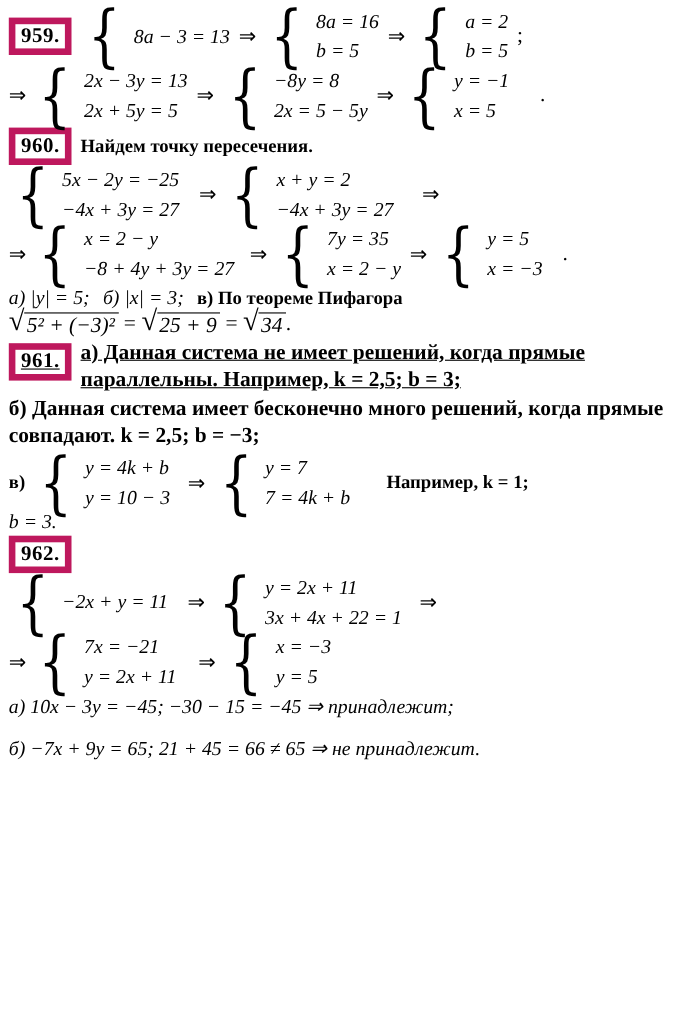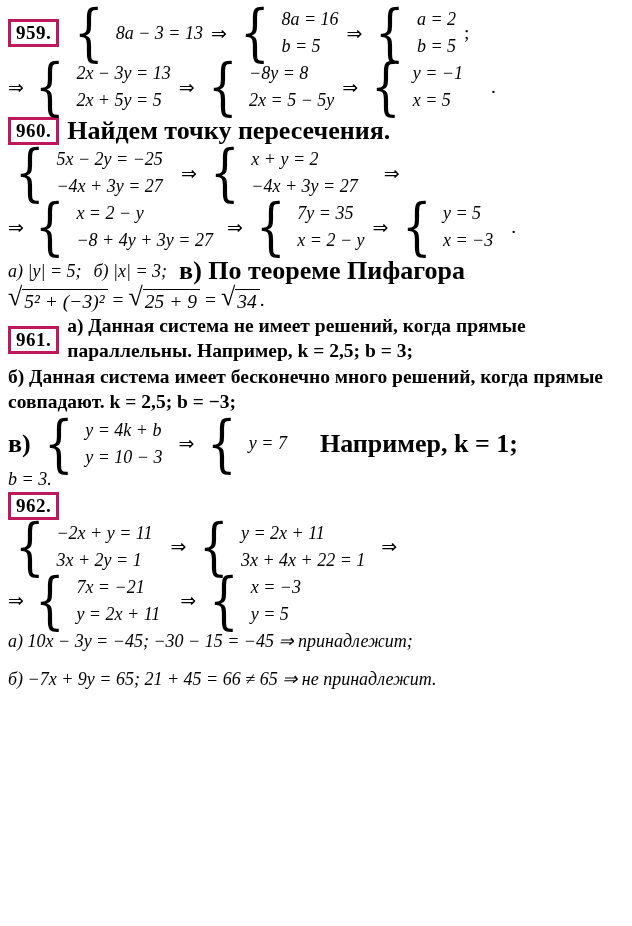--- a/index.html
+++ b/index.html
@@ -11,30 +11,30 @@
   }
   .page{
     position:relative;
     width:632px;height:926px;
     padding:6px 8px 0 8px;
     box-sizing:border-box;
   }
   .num-box{
     display:inline-flex;
     align-items:center;justify-content:center;
-    border:3px solid #be185d;
+    border:6px solid #be185d;
     font-weight:bold;
     font-size:19px;
     padding:1px 5px 2px 5px;
     margin-right:8px;
     line-height:1;
     letter-spacing:0.5px;
     flex:0 0 auto;
   }
-  .txt{font-size:26px;font-weight:bold;}
+  .txt{font-size:17px;font-weight:bold;}
   .math{font-size:18px;font-style:italic;font-family:"Liberation Serif",serif;}
   .mathn{font-size:19.5px;font-style:normal;}
   .arrow{font-size:19px;margin:0 6px;font-style:normal;}
 
   
   .sys{display:inline-flex;align-items:center;margin:0 2px;}
   .brace{
     font-size:62px;
     line-height:0.62;
     font-family:"DejaVu Serif", serif;
@@ -199,58 +199,58 @@
       <span class="mathn" style="margin:0 5px">=</span>
       <span class="sqrt">
         <span class="radical">√</span>
         <span class="rad-body">34</span>
       </span>
       <span class="mathn">.</span>
     </div>
   </div>
 
   <div class="block">
-    <div style="display:flex;align-items:center;">
+    <div style="display:flex;align-items:flex-start;text-decoration:underline;">
       <span class="num-box" style="margin-top:2px">961.</span>
       <span class="para" style="margin-top:-1px">а)  Данная система не имеет решений, когда прямые параллельны. Например, k = 2,5; b = 3;</span>
     </div>
     <div class="para" style="margin-top:1px">б) Данная система имеет бесконечно много решений, когда прямые совпадают. k = 2,5; b = −3;</div>
 
     <div class="line" style="margin-top:2px">
       <span class="txt" style="margin-right:6px">в)</span>
       <span class="sys">
         <span class="brace">{</span>
         <span class="sys-lines">
           <span class="ln">y = 4k + b</span>
           <span class="ln">y = 10 − 3</span>
         </span>
       </span>
       <span class="arrow" style="margin-left:14px">⇒</span>
       <span class="sys">
         <span class="brace">{</span>
         <span class="sys-lines">
           <span class="ln">y = 7</span>
+          <span class="ln">7 = 4k + b</span>
         </span>
       </span>
       <span class="txt" style="margin-left:31px">Например,  k = 1;</span>
     </div>
     <div class="math" style="margin-top:-2px">b = 3.</div>
   </div>
 
   <div class="block">
     <div class="line" style="margin-top:2px">
       <span class="num-box">962.</span>
     </div>
 
     <div class="line">
       <span class="sys">
         <span class="brace">{</span>
         <span class="sys-lines">
           <span class="ln">−2x + y = 11</span>
-          <span class="ln">3x + 2y = 1</span>
         </span>
       </span>
       <span class="arrow" style="margin-left:16px">⇒</span>
       <span class="sys">
         <span class="brace">{</span>
         <span class="sys-lines">
           <span class="ln">y = 2x + 11</span>
           <span class="ln">3x + 4x + 22 = 1</span>
         </span>
       </span>

